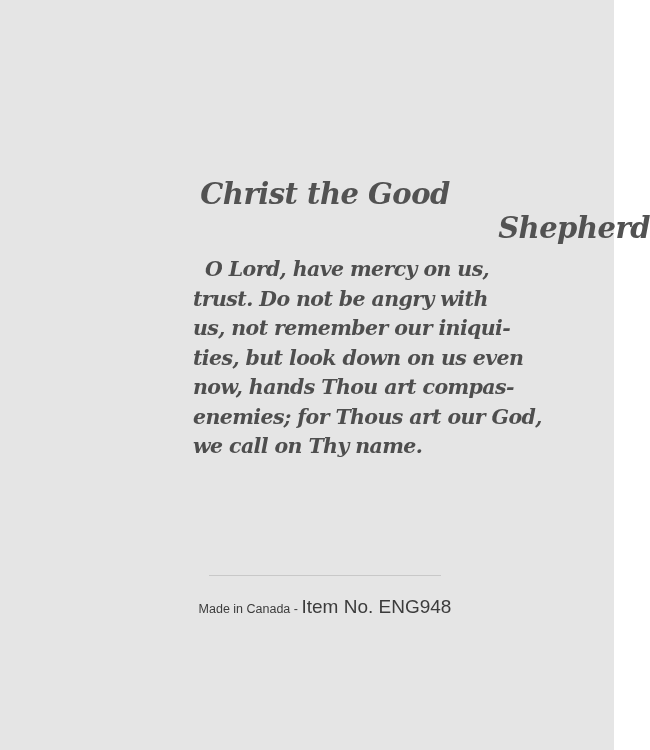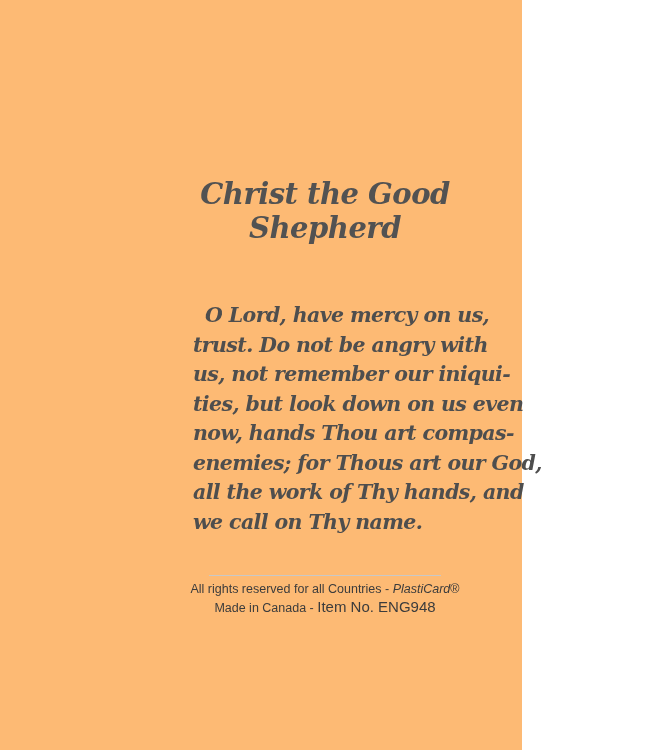--- a/index.html
+++ b/index.html
@@ -11,53 +11,52 @@
       width: 650px;
       height: 750px;
       position: relative;
       overflow: hidden;
       color: #4a4a4a;
     }
     .card {
       position: absolute;
       left: 0;
       top: 0;
-      width: 522px;
+      width: 614px;
       height: 750px;
-      background: #fdba74;
+      background: #e5e5e5;
     }
     .title {
       position: absolute;
       left: 0;
       width: 650px;
       text-align: center;
       font-family: "DejaVu Serif", serif;
       font-style: italic;
       font-weight: bold;
       font-size: 29px;
       line-height: 34px;
       color: #525252;
       letter-spacing: -0.5px;
       margin: 0;
     }
     .title.l1 { top: 177px; }
-    .title.l2 { top: 211px; }
+    .title.l2 { top: 211px; text-align: right; }
 
     .prayer {
       position: absolute;
       left: 193px;
       top: 255px;
       width: 270px;
       font-family: "DejaVu Serif", serif;
       font-style: italic;
       font-weight: bold;
       font-size: 20.5px;
       color: #4e4e4e;
       letter-spacing: -0.6px;
-      margin-top: 46px;
     }
     .prayer .line {
       display: block;
       height: 29.5px;
       line-height: 29.5px;
       white-space: nowrap;
       text-align: justify;
       text-align-last: justify;
     }
     .prayer .line.indent { padding-left: 12px; }
@@ -84,37 +83,35 @@
       top: 580px;
       font-size: 12.5px;
       line-height: 18px;
     }
     .footer.f2 {
       top: 597px;
       font-size: 12.5px;
       line-height: 20px;
     }
     .footer .brand { font-style: italic; }
-    .footer .item { font-size: 15px; }
+    .footer .item { font-size: 19px; }
   </style>
 </head>
 <body>
 
 <div class="card">
   <h1 class="title l1">Christ the Good</h1>
   <h1 class="title l2">Shepherd</h1>
 
   <div class="prayer">
     <span class="line indent">O Lord, have mercy on us,</span>
     <span class="line">trust. Do not be angry with</span>
     <span class="line">us, not remember our iniqui-</span>
     <span class="line">ties, but look down on us even</span>
     <span class="line">now, hands Thou art compas-</span>
     <span class="line">enemies; for Thous art our God,</span>
-    <span class="line">all the work of Thy hands, and</span>
     <span class="line last">we call on Thy name.</span>
   </div>
 
   <div class="divider"></div>
 
-  <p class="footer f1"><span>All rights reserved for all Countries - </span><span class="brand">PlastiCard</span><span>®</span></p>
   <p class="footer f2"><span>Made in Canada - </span><span class="item">Item No. ENG948</span></p>
 </div>
 
 </body></html>

